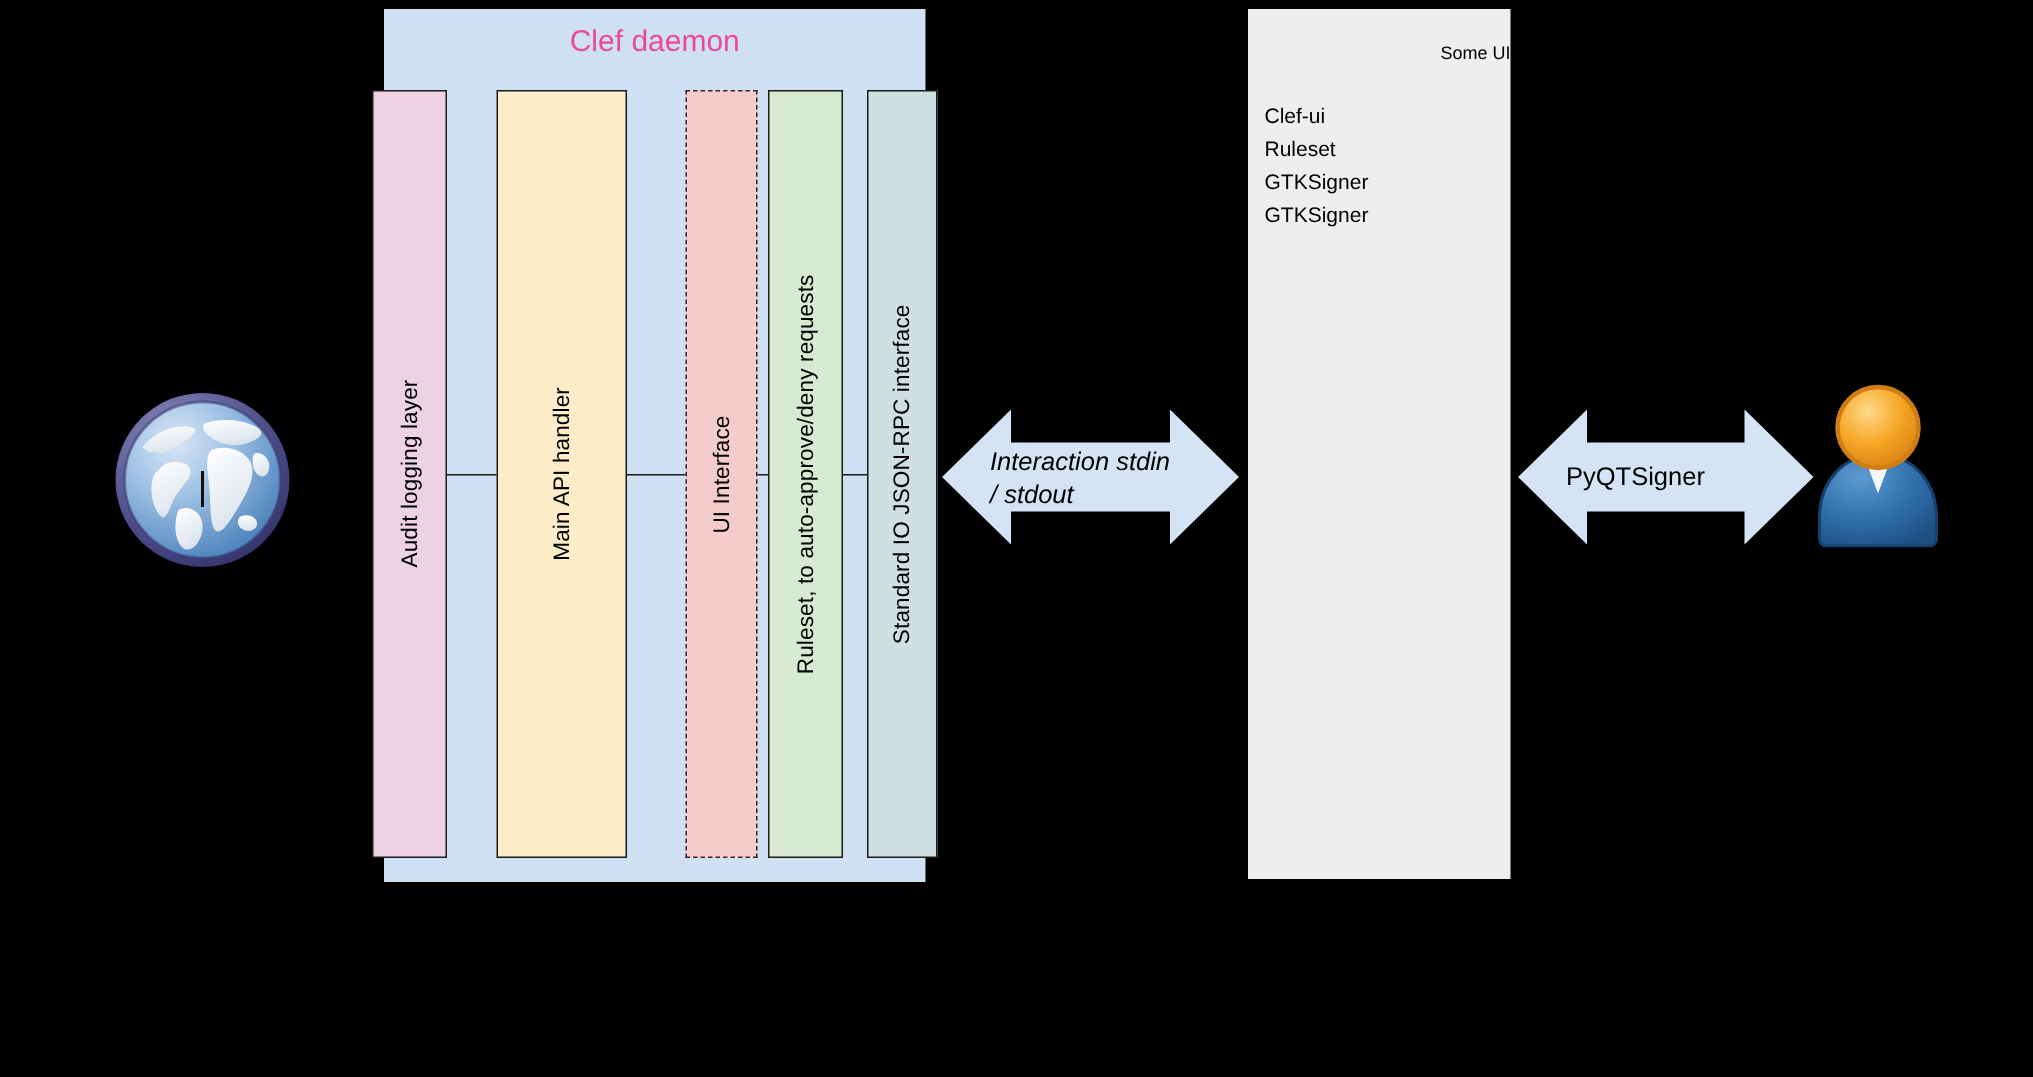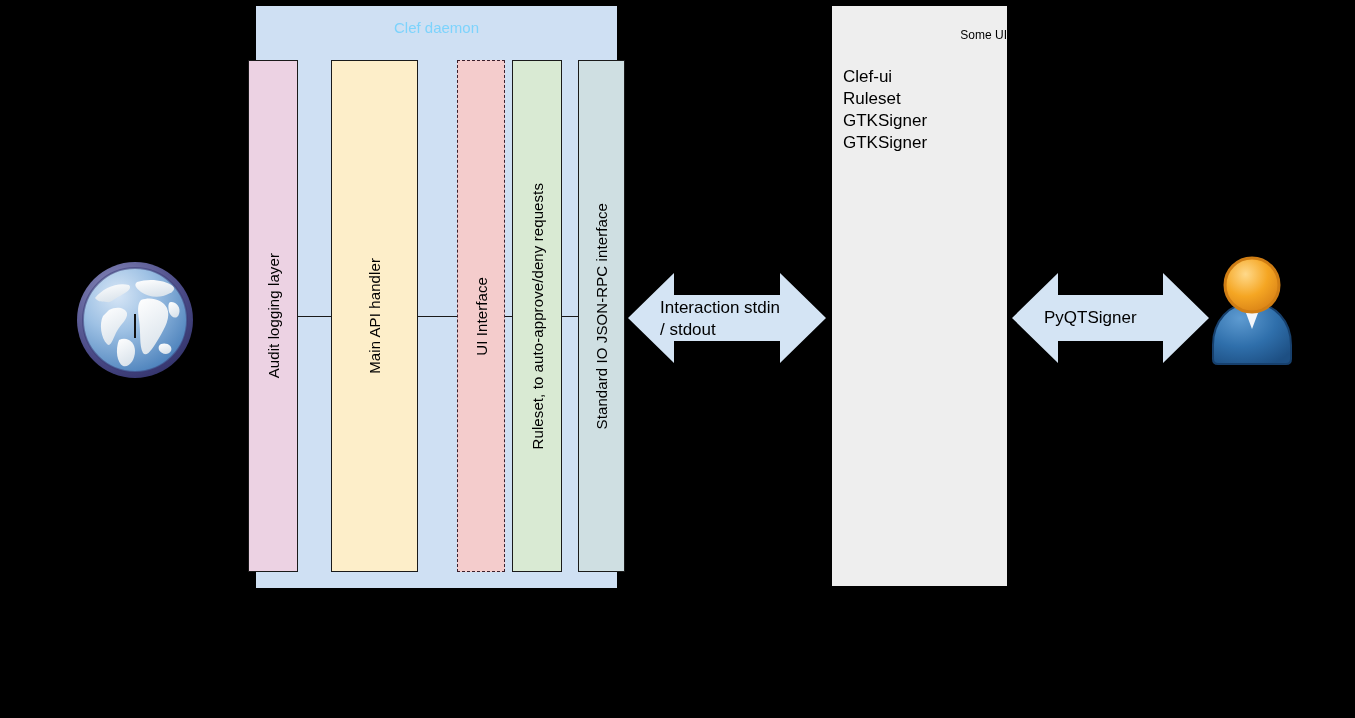--- a/index.html
+++ b/index.html
@@ -33,23 +33,23 @@
     height: 582px;
     background: #cfe0f3;
     box-sizing: border-box;
   }
   .daemon-title {
     position: absolute;
     left: 256px;
     top: 17px;
     width: 361px;
     text-align: center;
-    font-size: 15px;
-    line-height: 22px;
-    color: #7dd3fc;
+    font-size: 20px;
+    line-height: 22px;
+    color: #ec4899;
   }
 
   
   .layer {
     position: absolute;
     top: 60px;
     height: 512px;
     box-sizing: border-box;
     border: 1px solid #1a1a1a;
     display: flex;
@@ -100,40 +100,40 @@
     left: 0; top: 18px;
     width: 100%;
     text-align: right;
     font-size: 12px;
     line-height: 22px;
   }
   .someui-list {
     position: absolute;
     left: 11px;
     top: 60px;
-    font-size: 17px;
+    font-size: 14px;
     line-height: 22px;
   }
   .someui-list div { white-space: nowrap; }
 
   
   .arrow {
     position: absolute;
     top: 272px;
     height: 92px;
   }
   .arrow svg { display: block; }
   .arrow-label {
     position: absolute;
     font-size: 17px;
     line-height: 22px;
     color: #000;
     white-space: pre-line;
   }
-  .arrow-1 { left: 628px; width: 198px; }
+  .arrow-1 { left: 628px; width: 198px; font-style: italic; }
   .arrow-1 .arrow-label { left: 32px; top: 25px; }
   .arrow-2 { left: 1012px; width: 197px; }
   .arrow-2 .arrow-label { left: 32px; top: 35px; }
 
   
   .globe {
     position: absolute;
     left: 73px;
     top: 258px;
     width: 124px;

